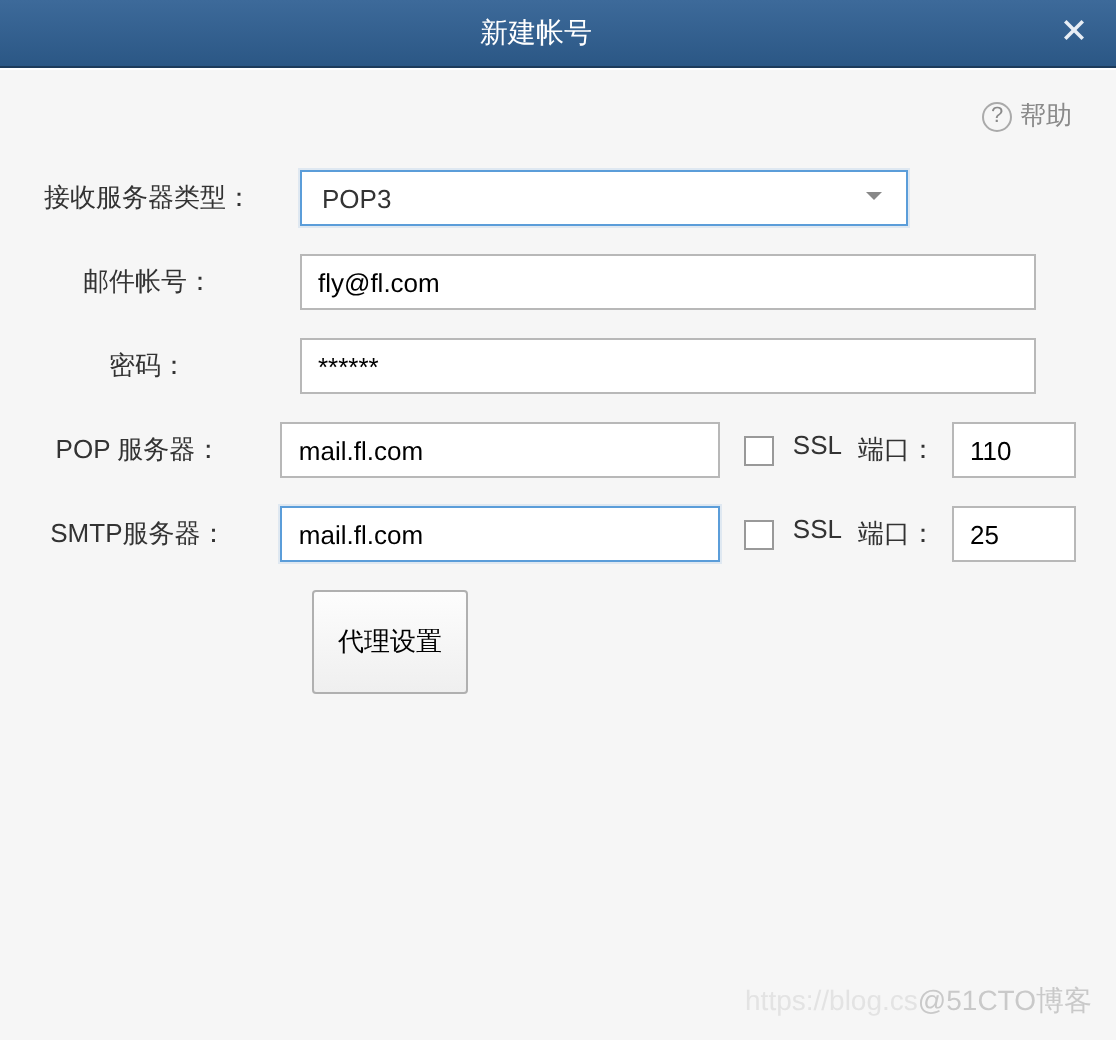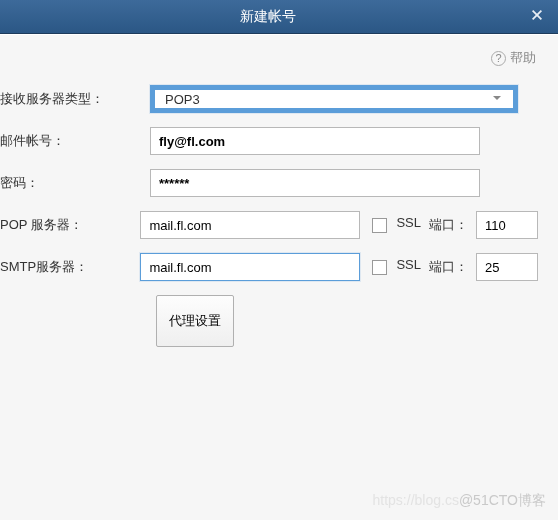--- a/index.html
+++ b/index.html
@@ -67,21 +67,21 @@
   .form {
     padding: 10px 20px 0 0;
   }
   .row {
     display: flex;
     align-items: center;
     margin-bottom: 14px;
   }
   .label {
     width: 150px;
-    text-align: left;
+    text-align: center;
     padding-right: 2px;
     color: #333;
     white-space: nowrap;
   }
   .field {
     flex: 1;
     display: flex;
     align-items: center;
     gap: 8px;
   }
@@ -91,28 +91,28 @@
     padding: 4px 8px;
     font-size: 13px;
     height: 28px;
     font-family: inherit;
     outline: none;
   }
   input:focus, .select.focus, input.focus {
     border-color: #5b9dd9;
     box-shadow: 0 0 0 1px rgba(91,157,217,0.15);
   }
-  .wide { width: 330px; font-weight: bold; }
+  .wide { width: 368px; }
   .server { width: 220px; }
   .port { width: 62px; }
   .select {
-    border: 5px solid #4d7c0f;
+    border: 1px solid #4d7c0f;
     background: #fff;
     height: 28px;
-    width: 368px;
+    width: 304px;
     display: flex;
     align-items: center;
     padding: 0 10px;
     cursor: pointer;
     position: relative;
   }
   .select .chev {
     position: absolute;
     right: 10px;
     color: #888;

